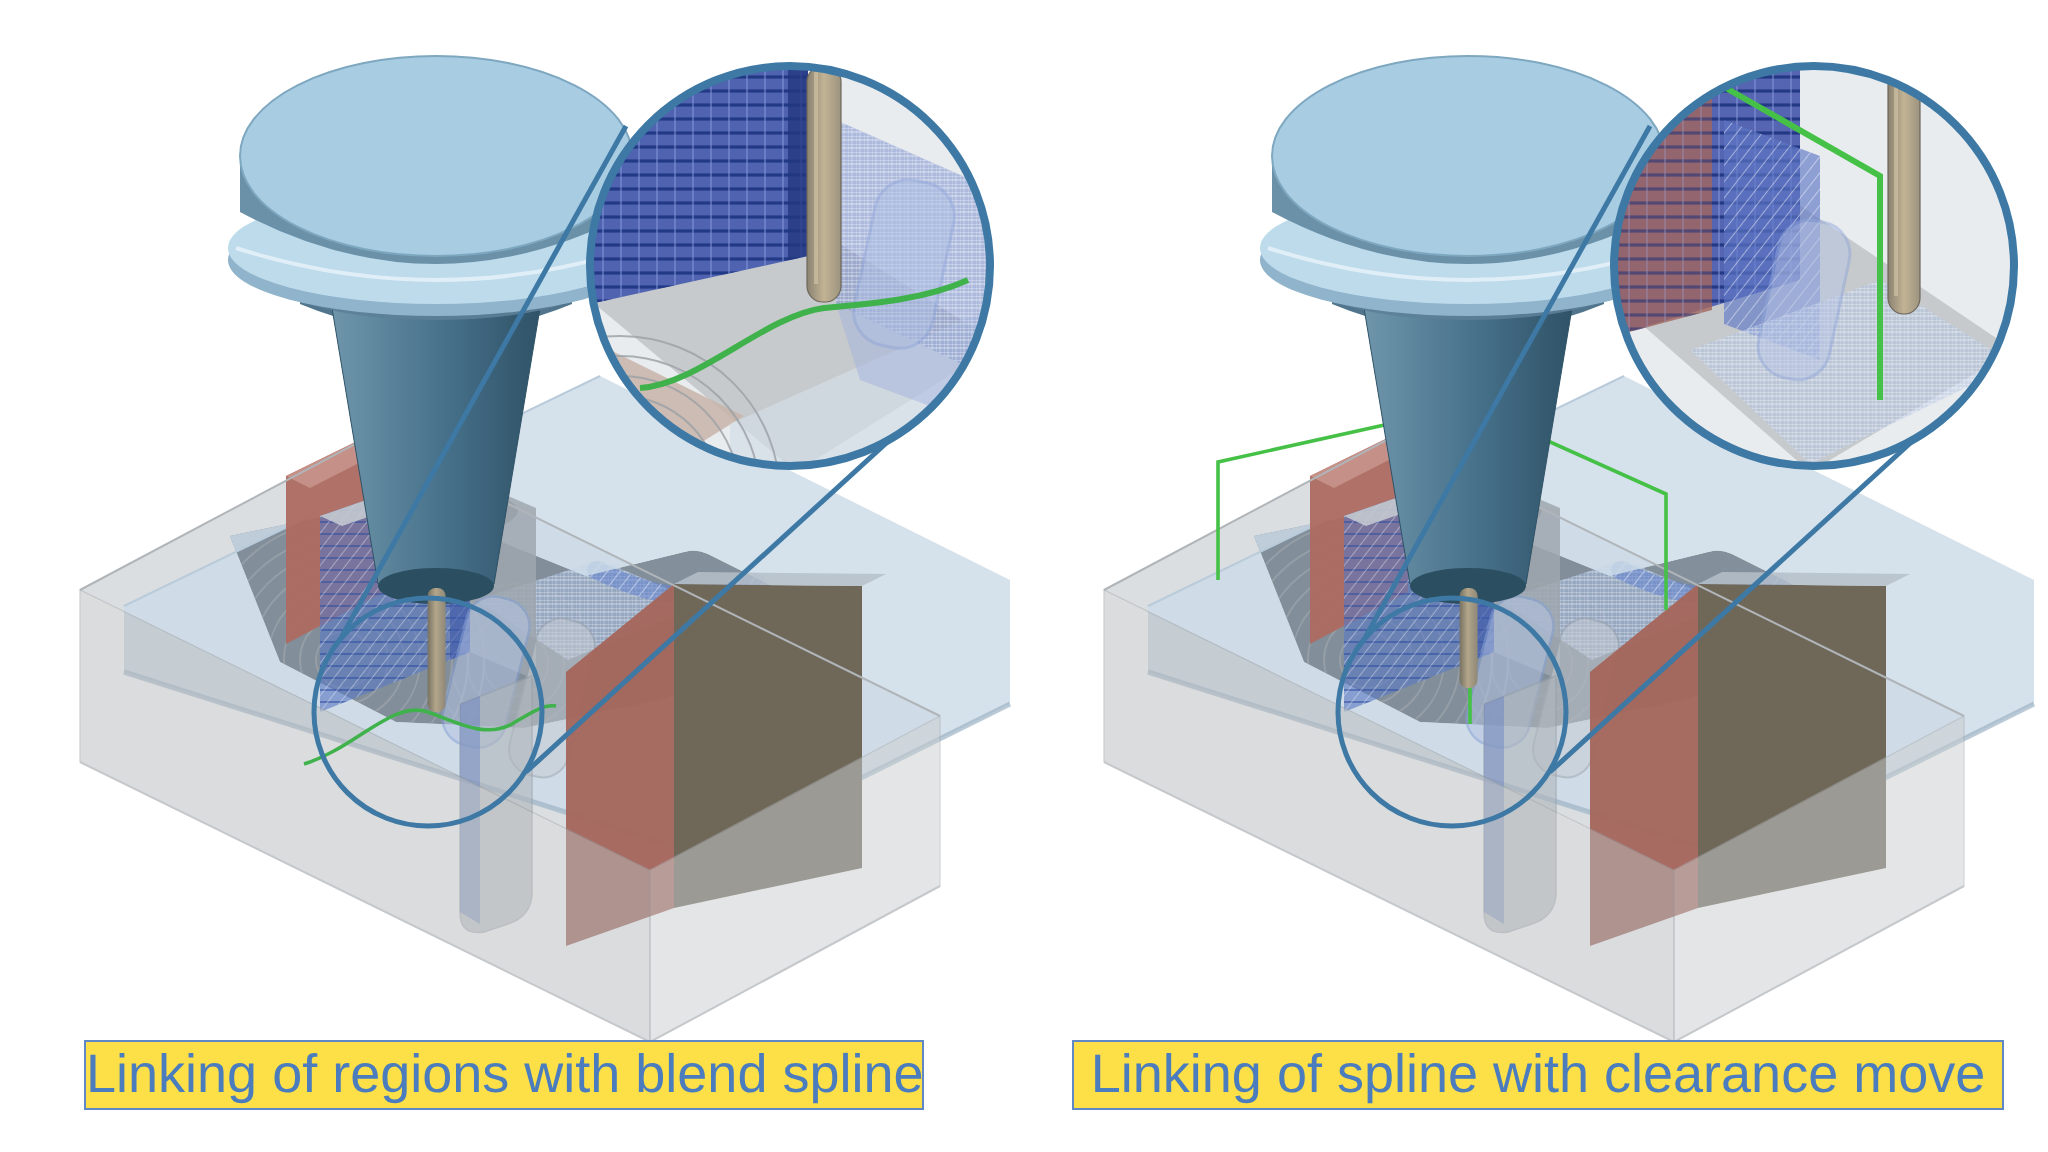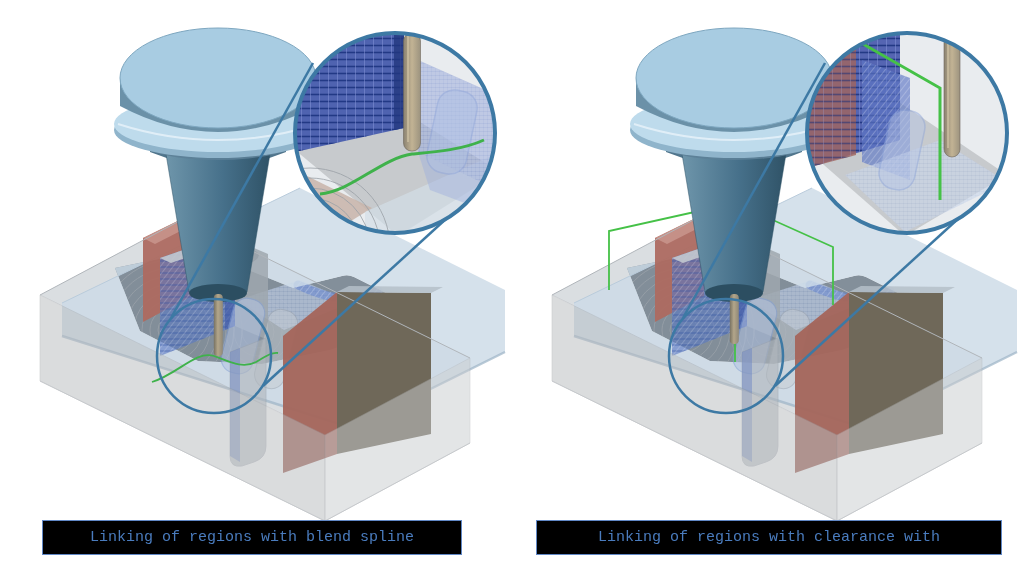--- a/index.html
+++ b/index.html
@@ -1,21 +1,21 @@
 <!DOCTYPE html>
 <html><head>
 <meta charset="utf-8">
 <style>
   html,body{margin:0;padding:0;background:#ffffff;}
   .stage{position:relative;width:1024px;height:576px;background:#ffffff;overflow:hidden;
          font-family:"Liberation Sans", sans-serif;}
   .scene-svg{position:absolute;left:0;top:0;}
   .caption{position:absolute;top:520px;height:33px;line-height:33px;text-align:center;
-           background:#000000;border:1.5px solid #6188c6;color:#4a7cbe;font-size:15px;
-           font-family:Liberation Mono, monospace;white-space:nowrap;}
+           background:#fde047;border:1.5px solid #6188c6;color:#4a7cbe;font-size:27px;
+           font-family:Liberation Sans, sans-serif;white-space:nowrap;}
   .caption.left{left:42px;width:418px;}
   .caption.right{left:536px;width:464px;}
 </style>
 </head>
 <body>
 
 <div class="stage">
 
 <svg class="scene-svg" width="1024" height="576" viewBox="0 0 1024 576">
   <defs>
@@ -219,15 +219,15 @@
       </g>
       <rect x="944" y="35" width="16" height="122" rx="8" fill="url(#gToolM)" stroke="#6e675b" stroke-width="0.6"></rect>
       <line x1="948" y1="38" x2="948" y2="148" stroke="#d6c9a8" stroke-width="2" opacity="0.6"></line>
       <path d="M856,40 L940,88 L940,200" stroke="#45c147" stroke-width="3" fill="none"></path>
     </g>
     <circle cx="907" cy="133" r="100" fill="none" stroke="#3d79a4" stroke-width="4"></circle>
   </g>
 </svg>
 
 <div class="caption left">Linking of regions with blend spline</div>
-<div class="caption right">Linking of regions with clearance with</div>
+<div class="caption right">Linking of spline with clearance move</div>
 
 </div>
 
 </body></html>

